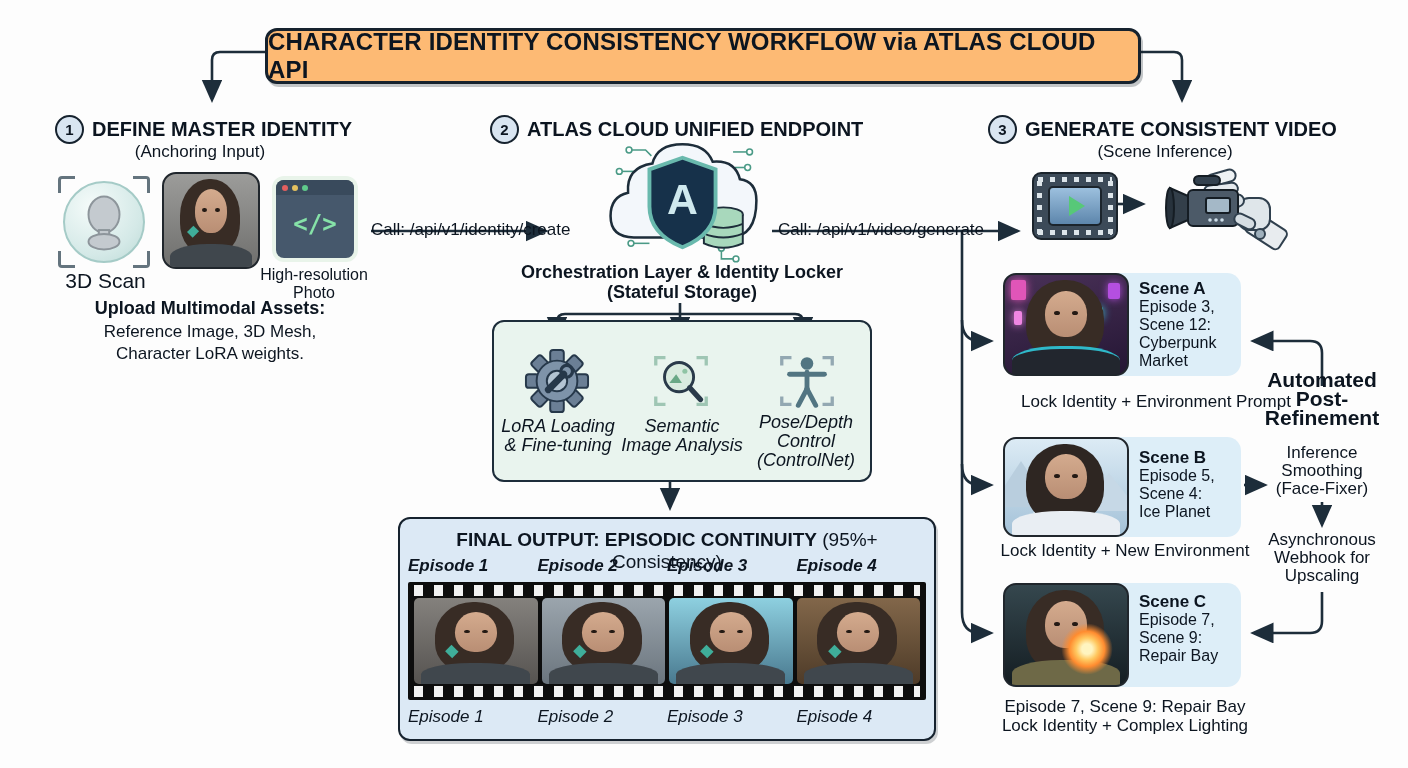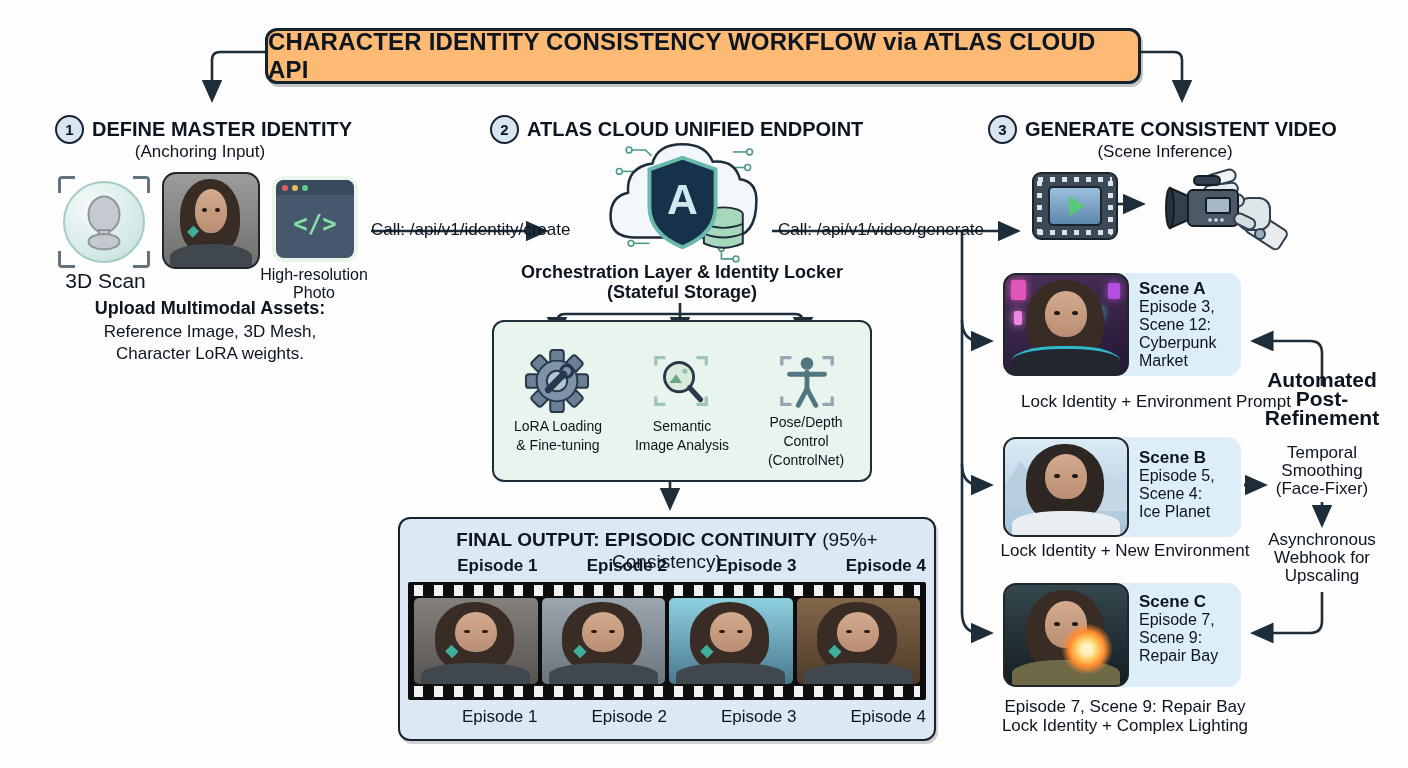--- a/index.html
+++ b/index.html
@@ -55,28 +55,28 @@
 
   .small-label{font-size:21px;}
   .tiny-label{font-size:16px;line-height:18px;}
 
   
   .orch{font-size:18px;font-weight:bold;line-height:20px;}
   .call-label{font-size:17px;margin-top:28px;}
 
   
   .mod-box{left:492px;top:320px;width:376px;height:158px;background:#e9f4ee;border:2px solid #1d2d3a;border-radius:12px;}
-  .mod-label{font-size:14px;line-height:19px;}
+  .mod-label{font-size:18px;line-height:19px;font-style:italic;}
 
   
   .final-box{left:398px;top:517px;width:534px;height:220px;background:#dce9f5;border:2.5px solid #16222e;border-radius:12px;
              box-shadow:2px 3px 0 rgba(20,30,40,.2);}
   .fo-head{position:absolute;left:0;top:10px;width:100%;text-align:center;font-size:19px;}
   .ep-row{position:absolute;left:8px;width:518px;display:flex;}
-  .ep-cell{flex:1;text-align:right;font-size:17px;}
+  .ep-cell{flex:1;text-align:left;font-size:17px;font-style:italic;}
   .film{position:absolute;left:8px;top:63px;width:518px;height:118px;background:#0d0d0d;border-radius:2px;box-sizing:border-box;padding:3px 6px;}
   .sprockets{height:11px;background:repeating-linear-gradient(90deg,#f2f2f2 0 9px,transparent 9px 20px);}
   .frames{display:flex;gap:4px;height:86px;margin:2px 0;}
   .frame{flex:1;position:relative;border-radius:5px;overflow:hidden;}
   .f1{background:linear-gradient(#84817d,#565350);}
   .f2{background:linear-gradient(#9ba5ad,#6b757e);}
   .f3{background:linear-gradient(#8ed0e0,#49798f);}
   .f4{background:linear-gradient(#82674a,#4e3b28);}
 
   
@@ -452,21 +452,21 @@
   <div class="abs caption ctr" style="left:965px;top:697px;width:320px;">
     <div>Episode 7, Scene 9: Repair Bay</div>
     <div>Lock Identity + Complex Lighting</div>
   </div>
 
   <div class="abs refine b ctr" style="left:1240px;top:370px;width:164px;font-size:21px;line-height:19px;">
     <div>Automated</div>
     <div>Post-Refinement</div>
   </div>
   <div class="abs refine ctr" style="left:1252px;top:444px;width:140px;">
-    <div>Temporal</div>
+    <div>Inference</div>
     <div>Smoothing</div>
     <div>(Face-Fixer)</div>
   </div>
   <div class="abs refine ctr" style="left:1246px;top:531px;width:152px;">
     <div>Asynchronous</div>
     <div>Webhook for</div>
     <div>Upscaling</div>
   </div>
 
 </div>

